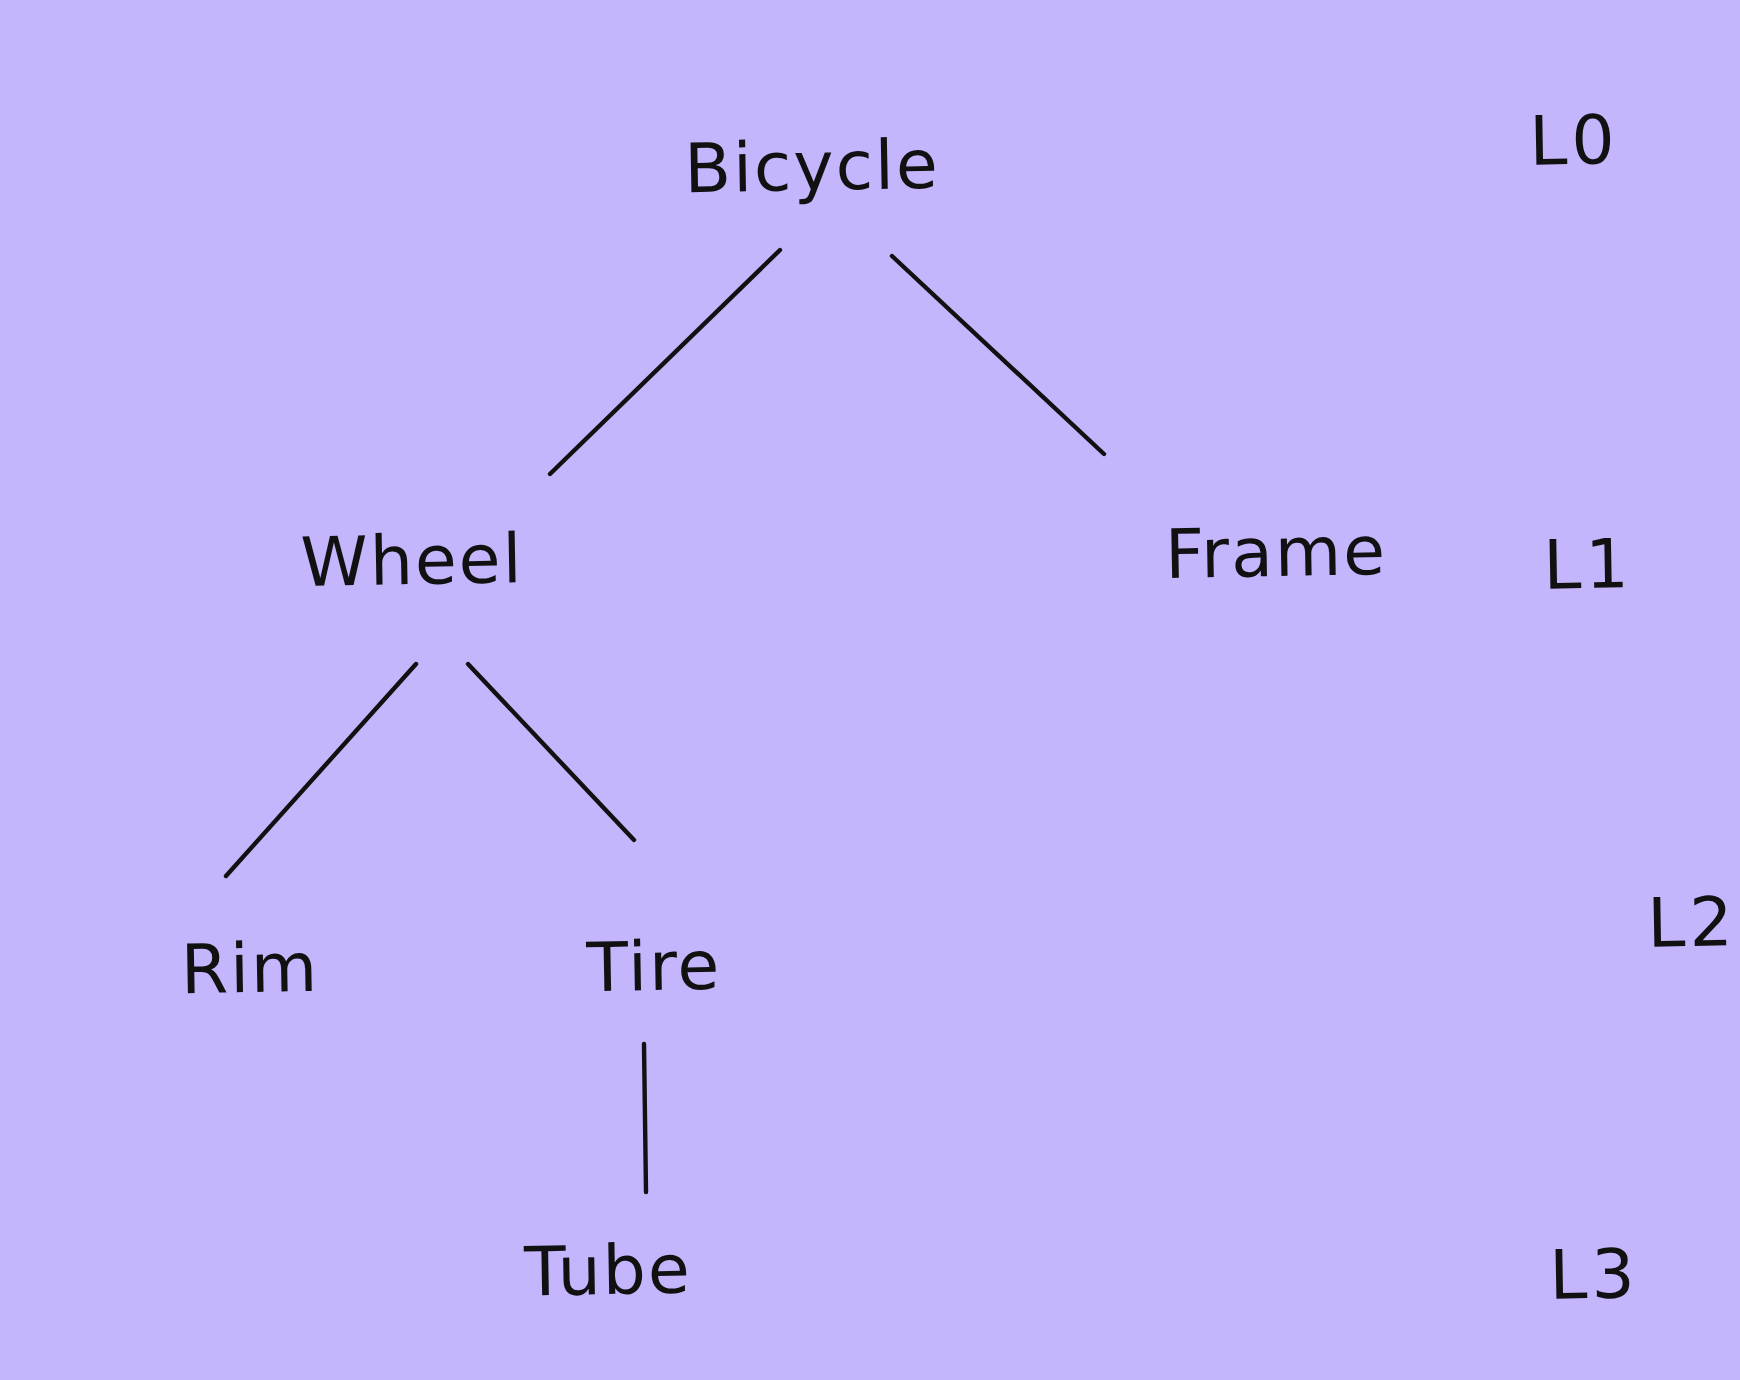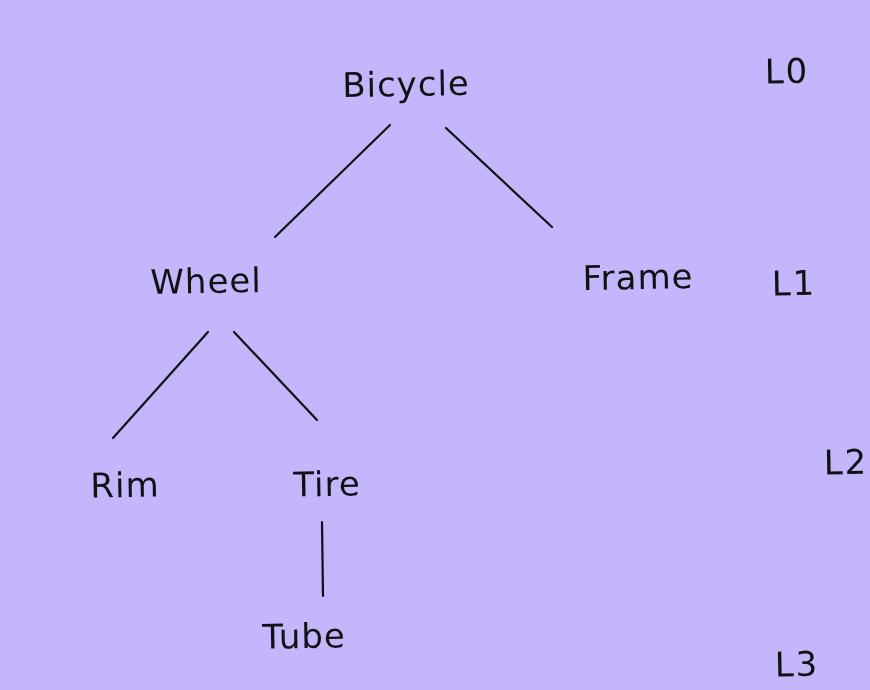--- a/index.html
+++ b/index.html
@@ -54,15 +54,15 @@
       <div class="node-label" style="left: 206px; top: 281px;">Wheel</div>
       <div class="node-label" style="left: 638px; top: 277px;">Frame</div>
       <div class="node-label" style="left: 125px; top: 485px;">Rim</div>
       <div class="node-label" style="left: 327px; top: 484px;">Tire</div>
       <div class="node-label" style="left: 304px; top: 636px;">Tube</div>
     </div>
   <div id="levels-layer">
       <div class="level-label" style="left: 787px; top: 71px;">L0</div>
       <div class="level-label" style="left: 794px; top: 283px;">L1</div>
       <div class="level-label" style="left: 822px; top: 462px; margin-left: 24px;">L2</div>
-      <div class="level-label" style="left: 797px; top: 664px;">L3</div>
+      <div class="level-label" style="left: 797px; top: 638px;">L3</div>
     </div>
 </div>
 
 </body></html>

